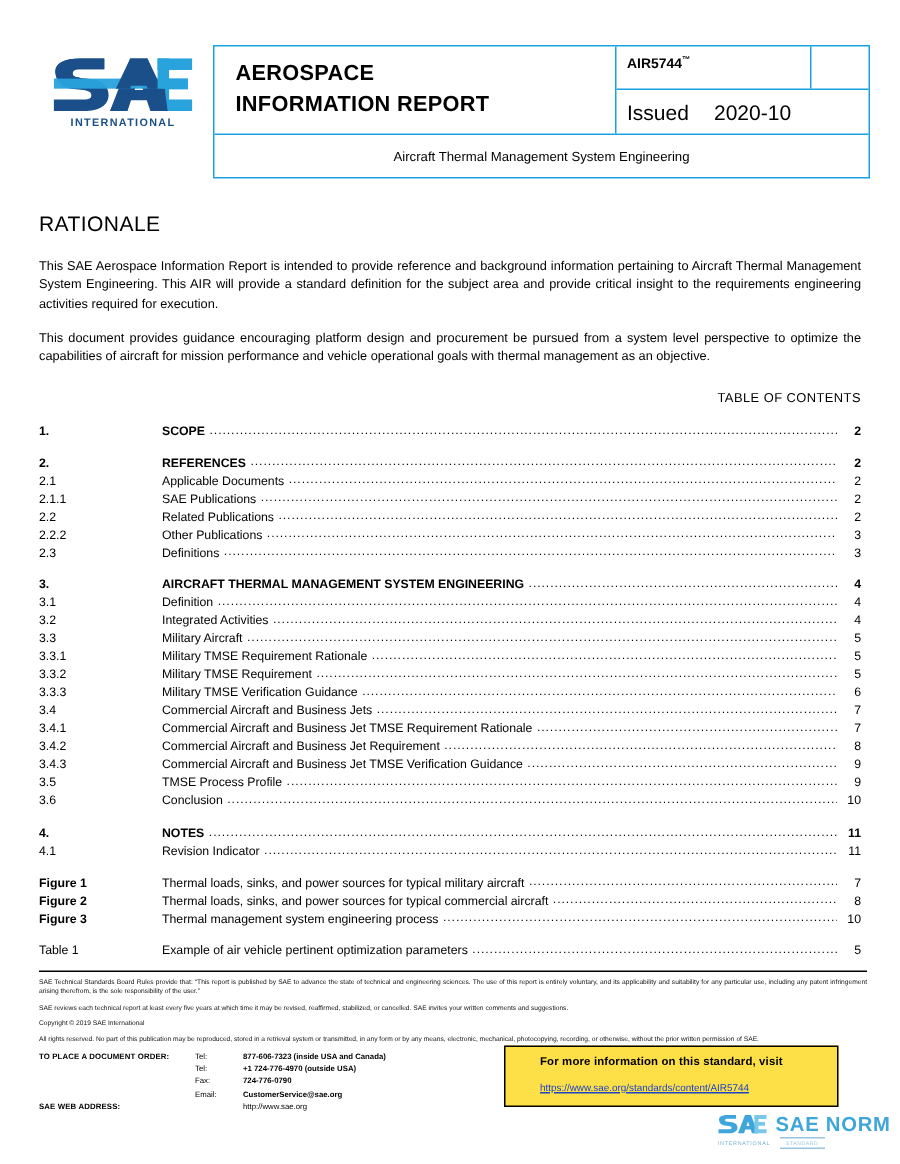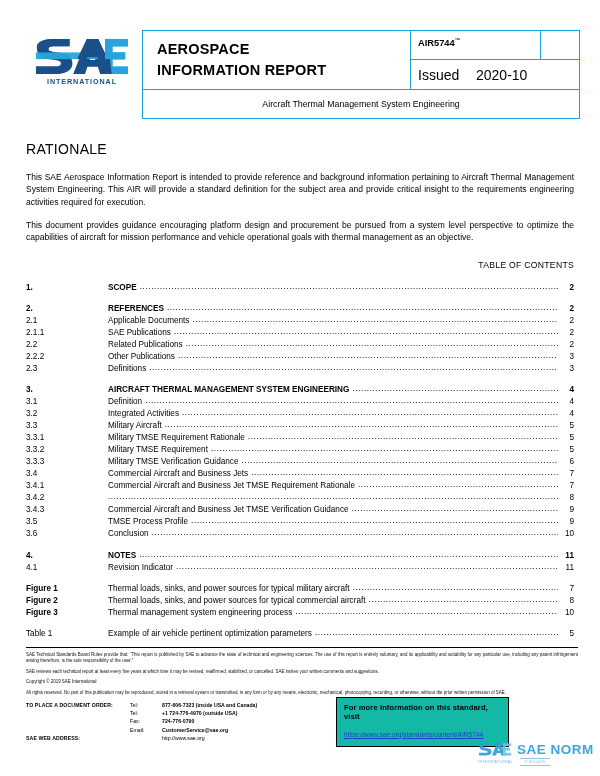--- a/index.html
+++ b/index.html
@@ -228,25 +228,25 @@
     flex: 1 1 auto;
     font-weight: bold;
   }
   .order-val.plain {
     font-weight: normal;
   }
   .info-box {
     position: absolute;
     left: 310px;
     top: -4px;
-    width: 173px;
+    width: 223px;
     border: 1.6px solid #000;
-    padding: 5px 6px 5px 7px;
-    box-sizing: border-box;
-    background: #14b8a6;
+    padding: 5px 6px 5px 23px;
+    box-sizing: border-box;
+    background: #fde047;
   }
   .info-box-line1 {
     font-size: 7.6px;
     font-weight: bold;
     margin-bottom: 2px;
     letter-spacing: 0.1px;
   }
   .info-box-link {
     font-size: 6.6px;
     color: #1a43c8;
@@ -254,20 +254,21 @@
     word-break: break-all;
   }
 
   
   .watermark {
     position: absolute;
     left: 478px;
     top: 742px;
     width: 118px;
     opacity: 0.92;
+    text-align: center;
   }
   .wm-row {
     display: flex;
     align-items: center;
   }
   .wm-logo {
     width: 34px;
     height: 13px;
     flex: 0 0 34px;
   }
@@ -454,20 +455,21 @@
           <span class="toc-page">7</span>
         </div>
         <div class="toc-row">
           <span class="toc-num">3.4.1</span>
           <span class="toc-label">Commercial Aircraft and Business Jet TMSE Requirement Rationale</span>
           <span class="toc-dots">................................................................................................................................................................................................................................................................................................................................................................................................................</span>
           <span class="toc-page">7</span>
         </div>
         <div class="toc-row">
           <span class="toc-num">3.4.2</span>
+          <span class="toc-label">Commercial Aircraft and Business Jet Requirement</span>
           <span class="toc-dots">................................................................................................................................................................................................................................................................................................................................................................................................................</span>
           <span class="toc-page">8</span>
         </div>
         <div class="toc-row">
           <span class="toc-num">3.4.3</span>
           <span class="toc-label">Commercial Aircraft and Business Jet TMSE Verification Guidance</span>
           <span class="toc-dots">................................................................................................................................................................................................................................................................................................................................................................................................................</span>
           <span class="toc-page">9</span>
         </div>
         <div class="toc-row">

